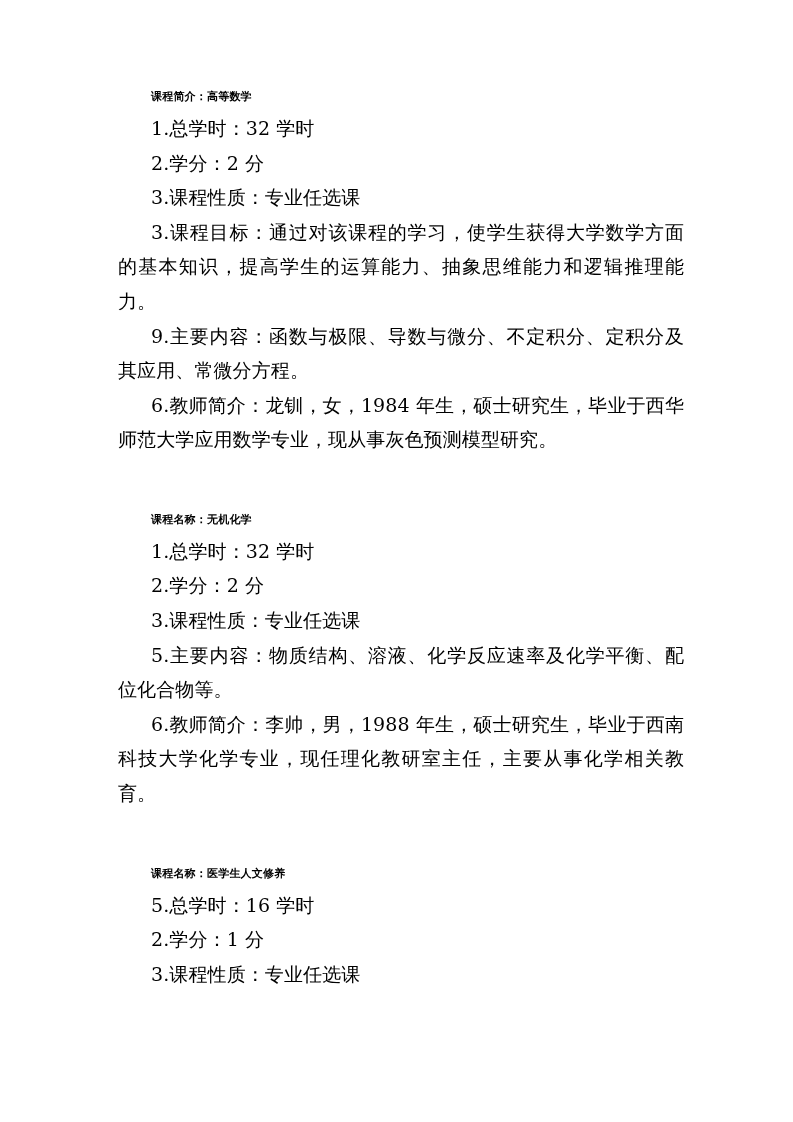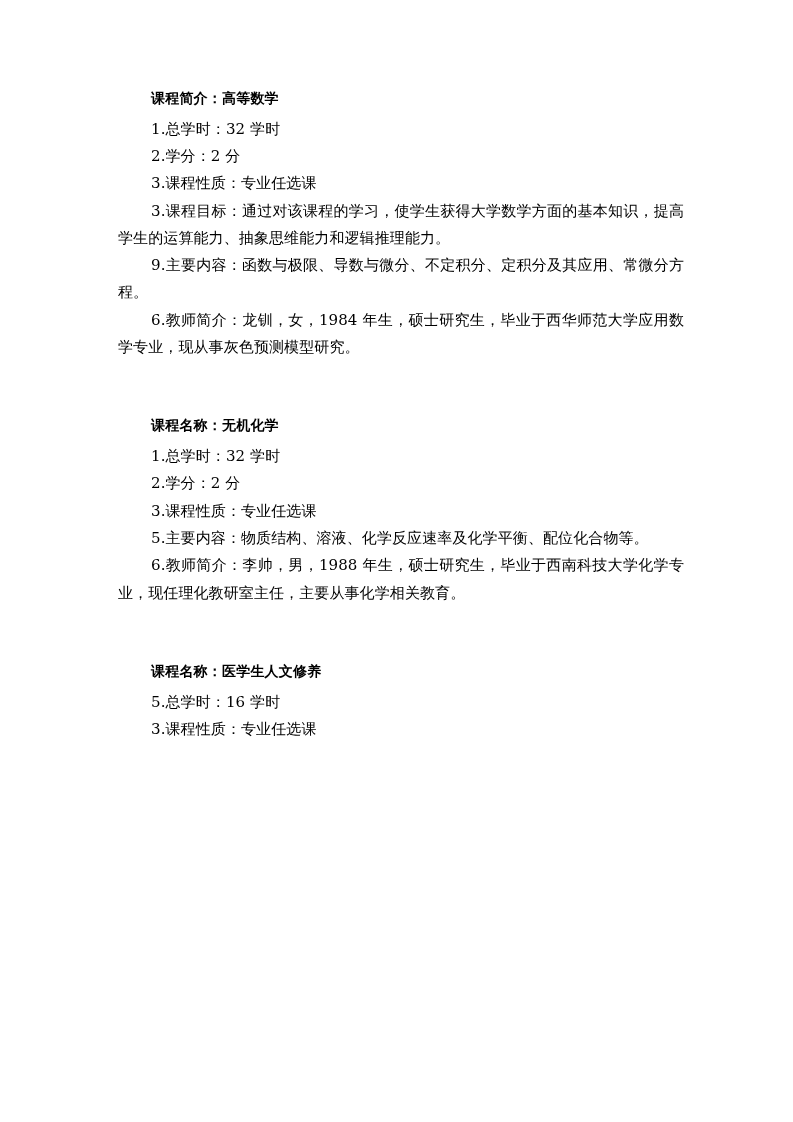--- a/index.html
+++ b/index.html
@@ -27,28 +27,28 @@
   }
   .section {
     margin-bottom: 0;
   }
   .section + .section {
     margin-top: 54px;
   }
   .course-heading {
     font-family: "DejaVu Sans", "Liberation Sans", sans-serif;
     font-weight: bold;
-    font-size: 14px;
+    font-size: 11px;
     line-height: 1.55;
     margin: 0 0 6px 0;
     text-indent: 33px;
     letter-spacing: 0.2px;
   }
   .para {
-    font-size: 15px;
+    font-size: 19px;
     line-height: 1.82;
     margin: 0;
     text-indent: 33px;
     text-align: justify;
     text-justify: inter-ideograph;
     letter-spacing: 0.1px;
   }
 </style>
 </head>
 <body>
@@ -71,17 +71,18 @@
       <p class="para">1.总学时：32 学时</p>
       <p class="para">2.学分：2 分</p>
       <p class="para">3.课程性质：专业任选课</p>
       <p class="para">5.主要内容：物质结构、溶液、化学反应速率及化学平衡、配位化合物等。</p>
       <p class="para">6.教师简介：李帅，男，1988 年生，硕士研究生，毕业于西南科技大学化学专业，现任理化教研室主任，主要从事化学相关教育。</p>
     </div>
 
     <div class="section">
       <div class="course-heading">课程名称：医学生人文修养</div>
       <p class="para">5.总学时：16 学时</p>
+      <p class="para">2.学分：1 分</p>
       <p class="para">3.课程性质：专业任选课</p>
     </div>
 
   </div>
 </div>
 
 </body></html>

